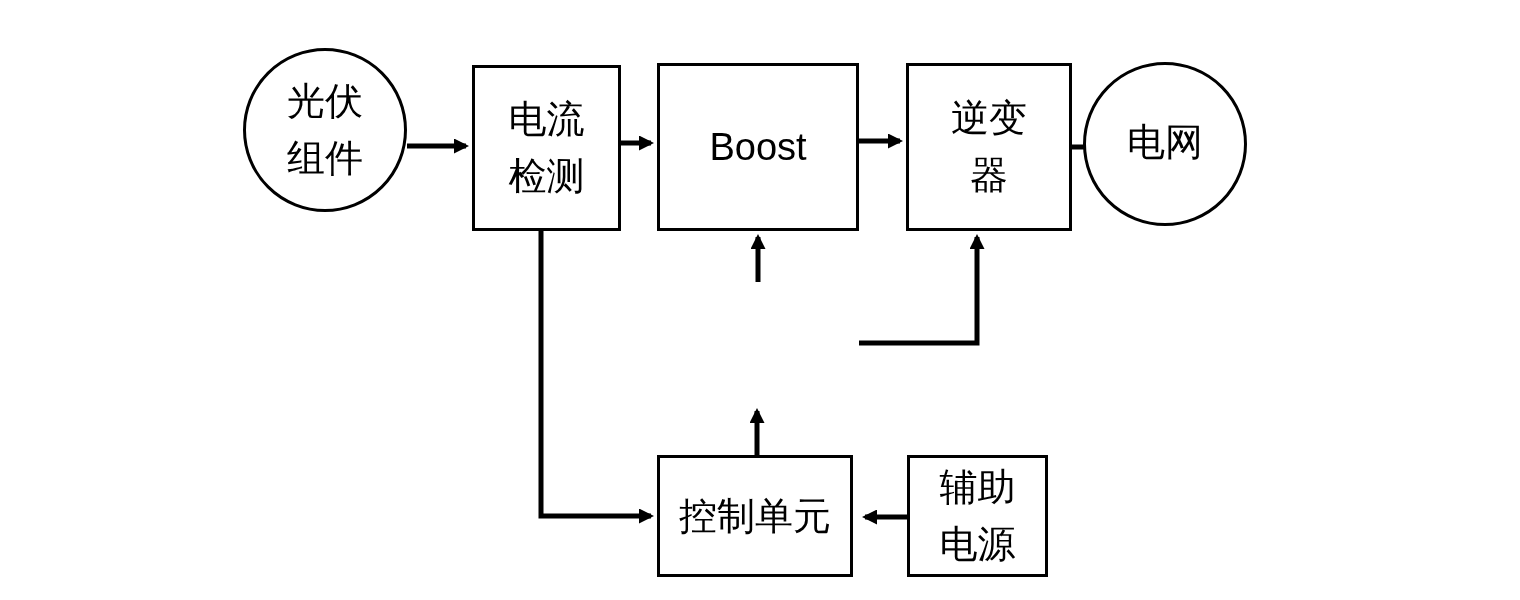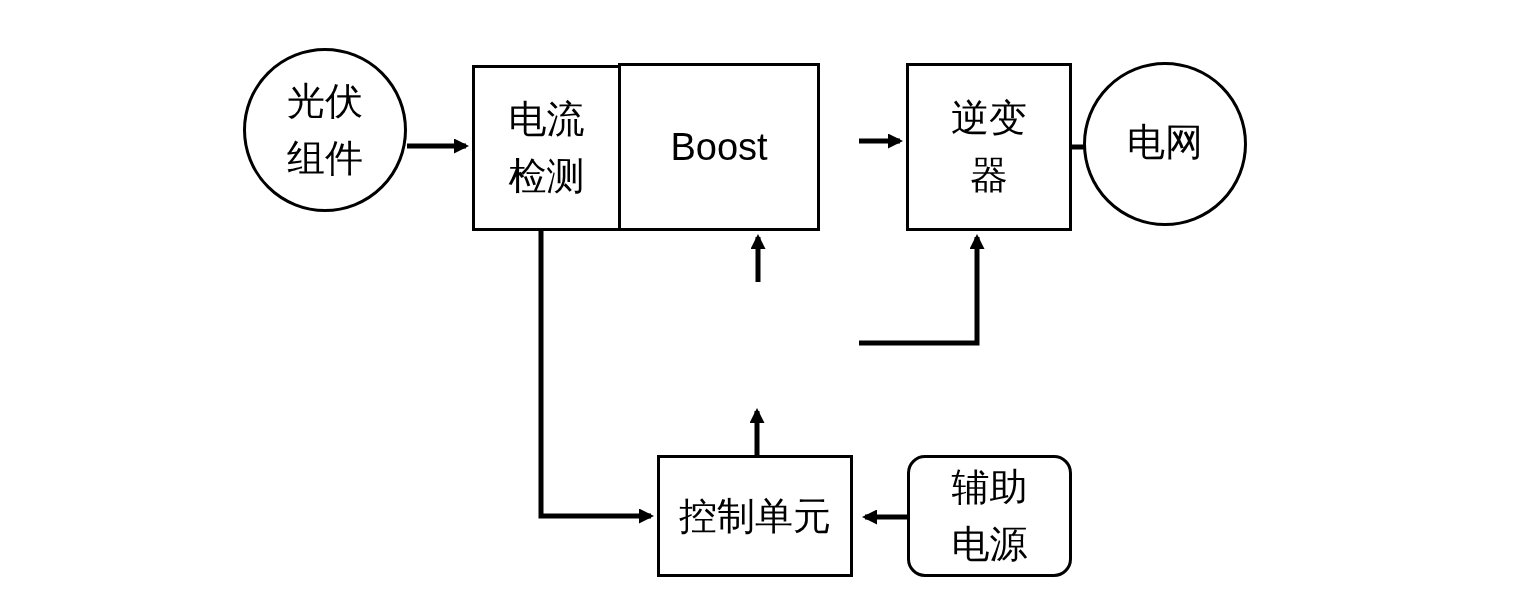--- a/index.html
+++ b/index.html
@@ -71,36 +71,36 @@
   <div class="node circle" style="left:243px; top:48px; width:164px; height:164px;">
     <span>光伏</span>
     <span>组件</span>
   </div>
 
   <div class="node" style="left:472px; top:65px; width:149px; height:166px;">
     <span>电流</span>
     <span>检测</span>
   </div>
 
-  <div class="node" style="left:618px; top:63px; width:202px; height:168px;">
+  <div class="node" style="left:657px; top:63px; width:202px; height:168px;">
     <span>Boost</span>
   </div>
 
   <div class="node" style="left:906px; top:63px; width:166px; height:168px;">
     <span>逆变</span>
     <span>器</span>
   </div>
 
   <div class="node circle" style="left:1083px; top:62px; width:164px; height:164px;font-family:Liberation Mono, monospace;">
     <span>电网</span>
   </div>
 
 
   <div class="node" style="left:657px; top:455px; width:196px; height:122px;">
     <span>控制单元</span>
   </div>
 
-  <div class="node" style="left:907px; top:455px; width:165px; height:122px;border-radius:18px;">
+  <div class="node" style="left:907px; top:455px; width:141px; height:122px;">
     <span>辅助</span>
     <span>电源</span>
   </div>
 
 </div>
 
 </body></html>

